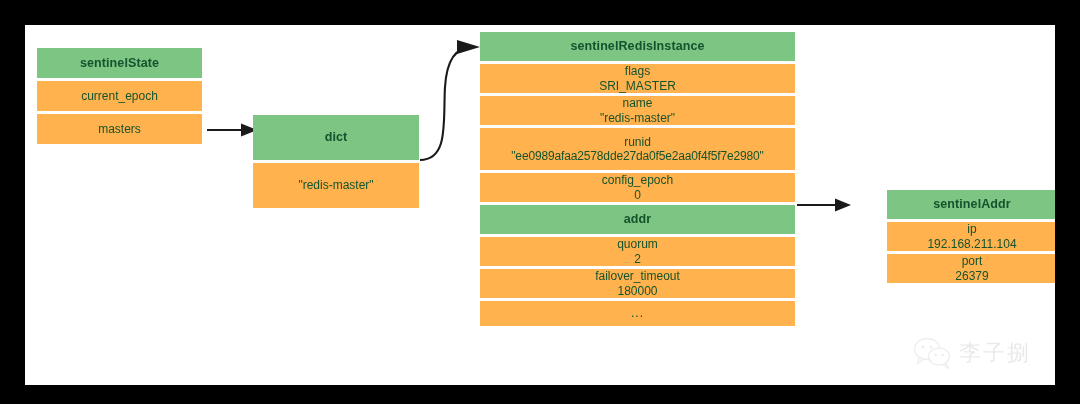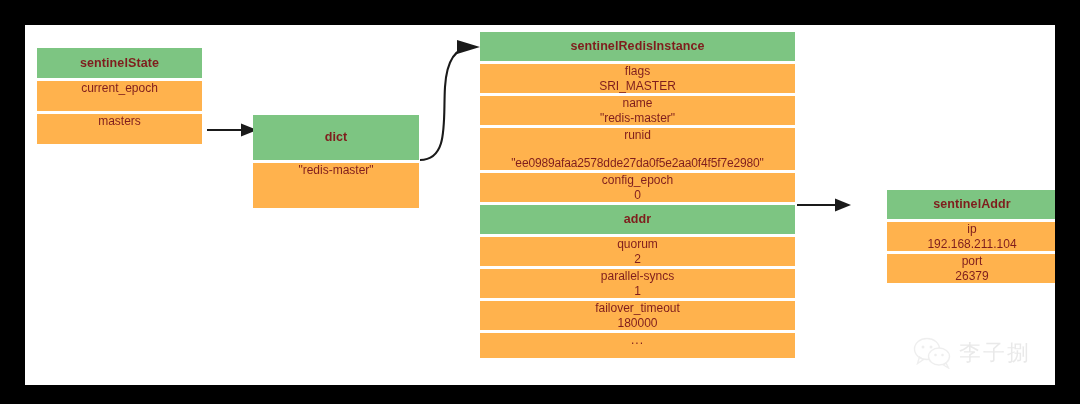--- a/index.html
+++ b/index.html
@@ -29,33 +29,32 @@
     flex-direction: column;
     gap: 3px;
   }
   .cell {
     box-sizing: border-box;
     display: flex;
     flex-direction: column;
     align-items: center;
     justify-content: center;
     text-align: center;
-    color: #7f1d1d;
+    color: #14532d;
     line-height: 1.18;
   }
   .cell.header {
     background: #7dc582;
     font-weight: bold;
     font-size: 12.5px;
     letter-spacing: .1px;
   }
   .cell.field {
     background: #ffb24d;
     font-size: 12px;
-    justify-content: space-between;
   }
   .cell .k { display: block; }
   .cell .v { display: block; }
   .cell.mono .v {
     font-family: "Liberation Sans", sans-serif;
     letter-spacing: -.15px;
   }
 
   
   #box-sentinelstate { left: 12px;  top: 23px;  width: 165px; }
@@ -167,24 +166,20 @@
     <div class="cell field">
       <span class="k">config_epoch</span>
       <span class="v">0</span>
     </div>
     <div class="cell header">
       <span class="k">addr</span>
     </div>
     <div class="cell field">
       <span class="k">quorum</span>
       <span class="v">2</span>
-    </div>
-    <div class="cell field">
-      <span class="k">parallel-syncs</span>
-      <span class="v">1</span>
     </div>
     <div class="cell field">
       <span class="k">failover_timeout</span>
       <span class="v">180000</span>
     </div>
     <div class="cell field dots">
       <span class="k">...</span>
     </div>
   </div>
 

